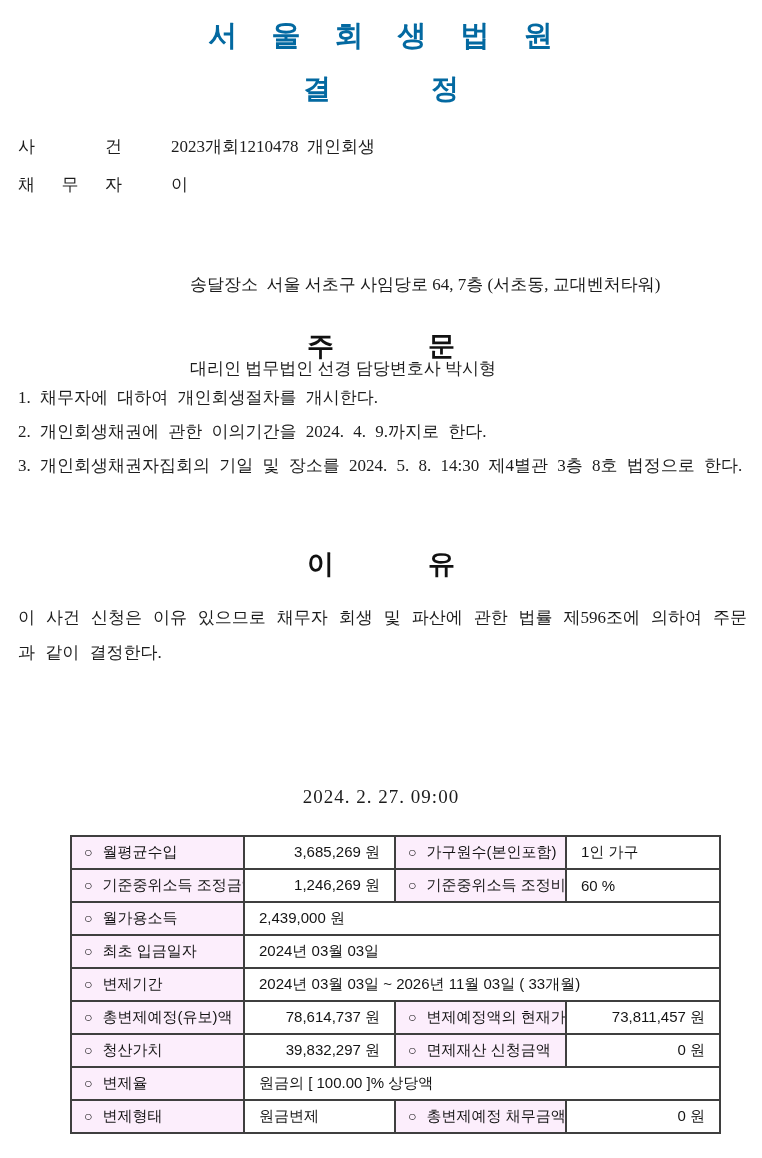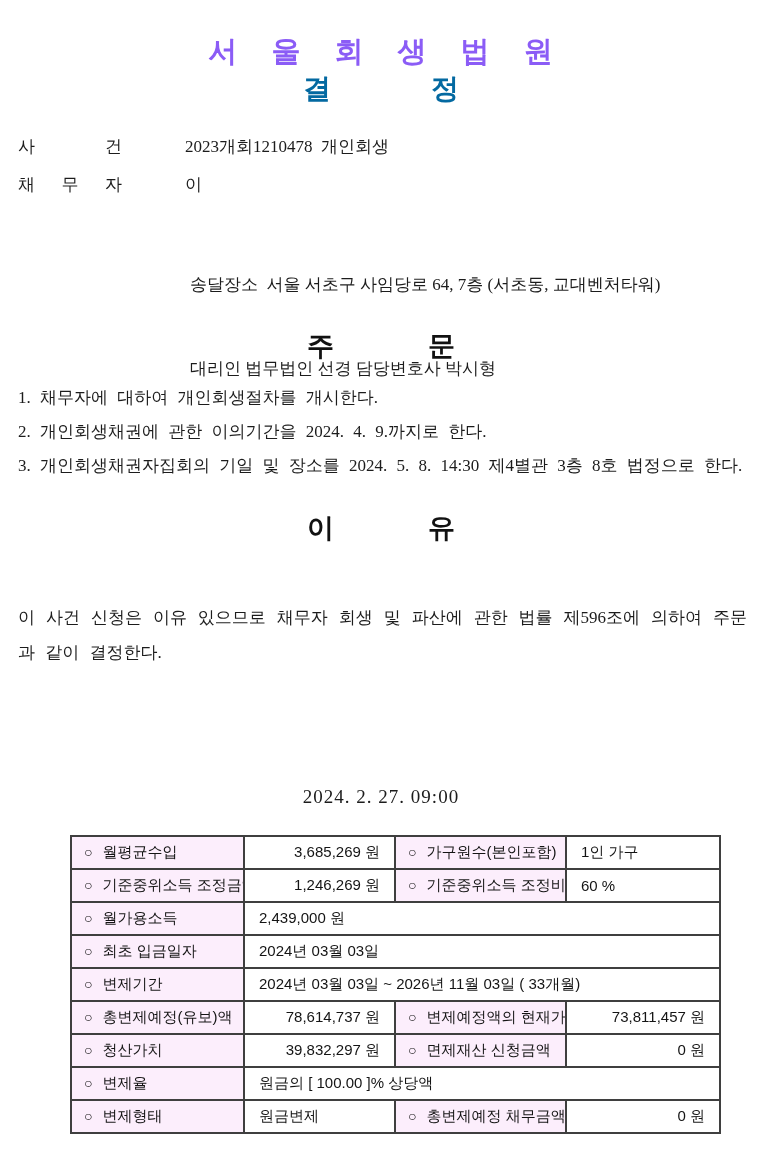--- a/index.html
+++ b/index.html
@@ -8,57 +8,57 @@
     width: 762px; height: 1158px;
     font-family: "Liberation Serif", "DejaVu Serif", serif;
     color: #1c1c1c;
     position: relative;
     overflow: hidden;
   }
   .abs { position: absolute; }
 
   
   .doc-title {
-    top: 32px; left: 0; width: 762px;
+    top: 16px; left: 0; width: 762px;
     text-align: center;
     font-family: "Liberation Sans", "DejaVu Sans", sans-serif;
-    font-weight: bold; font-size: 29px; color: #8b5cf6;
+    font-weight: bold; font-size: 29px; color: #0369a1;
     word-spacing: 24px; letter-spacing: 1px;
     white-space: pre;
   }
   .doc-subtitle {
     top: 70px; left: 0; width: 762px;
     text-align: center;
     font-family: "Liberation Sans", "DejaVu Sans", sans-serif;
     font-weight: bold; font-size: 28px; color: #0369a1;
     word-spacing: 92px;
     white-space: pre;
   }
   .section-heading {
     left: 0; width: 762px;
     text-align: center;
     font-family: Liberation Mono, monospace;
     font-weight: bold; font-size: 27px; color: #111;
     word-spacing: 78px;
     white-space: pre;
   }
   #order-heading  { top: 328px; }
-  #reason-heading { top: 510px; }
+  #reason-heading { top: 546px; }
 
   
   .info-row { left: 18px; font-size: 17px; line-height: 22px; }
   #case-row   { top: 136px; }
   #debtor-row { top: 174px; }
   .info-label {
     display: inline-block; width: 104px;
     text-align: justify; text-align-last: justify;
     vertical-align: top;
   }
   .info-value {
-    display: inline-block; margin-left: 63px;
+    display: inline-block; margin-left: 49px;
     white-space: pre-wrap; vertical-align: top; font-family: Liberation Serif, serif;
   }
 
   .address-block {
     top: 215px; left: 190px; width: 560px;
     font-size: 17px; line-height: 28px;
     white-space: pre-wrap;
   }
 
   

